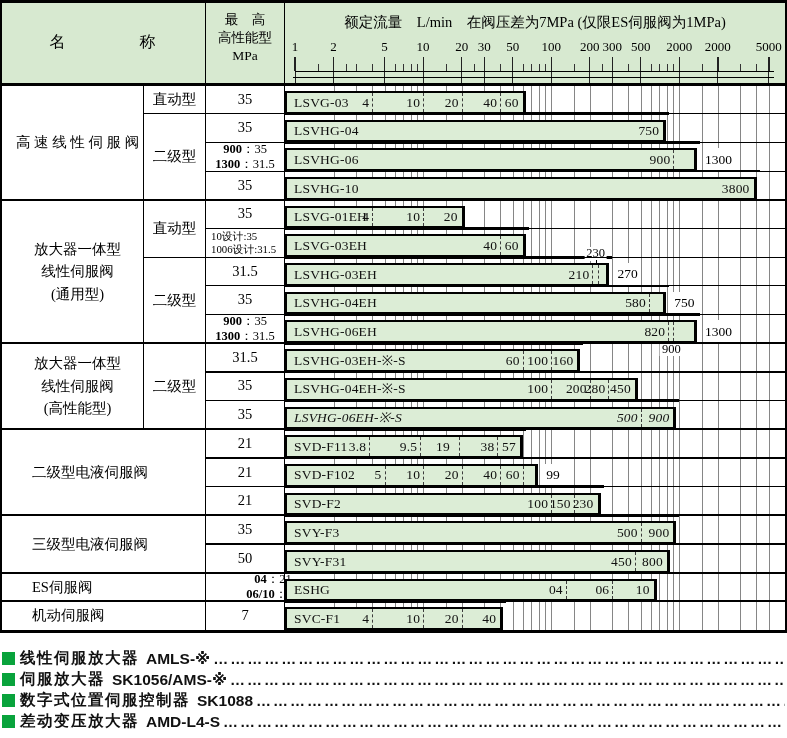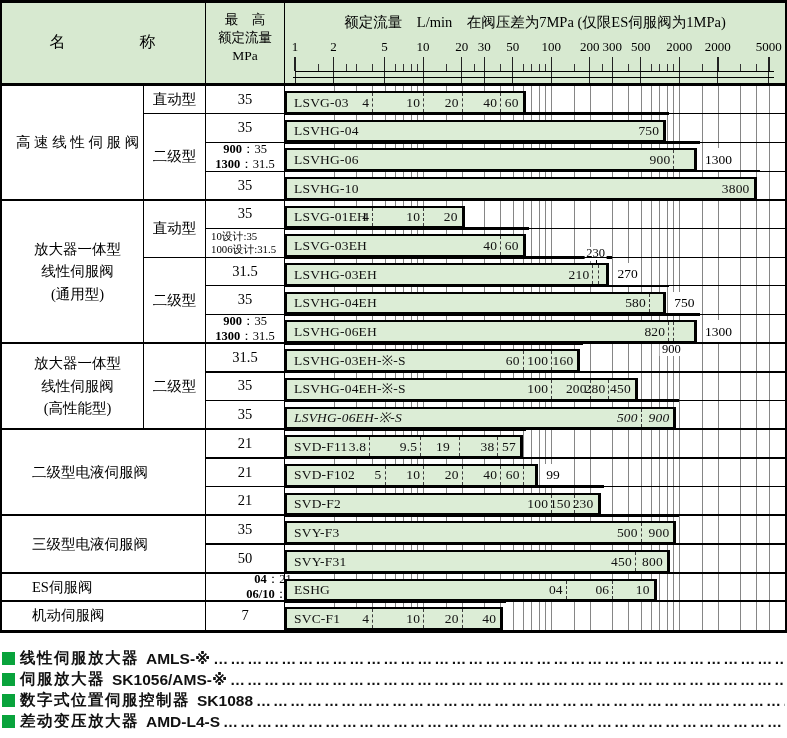--- a/index.html
+++ b/index.html
@@ -58,21 +58,21 @@
 <body>
 
 <div class="page">
   <div class="hdr">
     <div class="hname">
       <span>名</span>
       <span>称</span>
     </div>
     <div class="hpress">
       <div>最　高</div>
-      <div>额定流量</div>
+      <div>高性能型</div>
       <div>MPa</div>
     </div>
     <div class="htitle">额定流量　L/min　在阀压差为7MPa (仅限ES伺服阀为1MPa)</div>
     <div id="scale">
         <div class="tklab" style="left: 10px;">1</div>
         <div class="tkM" style="left: 9.4px;"></div>
         <div class="rulv" style="left: 9.5px;"></div>
         <div class="tklab" style="left: 48.5619px;">2</div>
         <div class="tkM" style="left: 47.9619px;"></div>
         <div class="rulv" style="left: 48.0619px;"></div>

